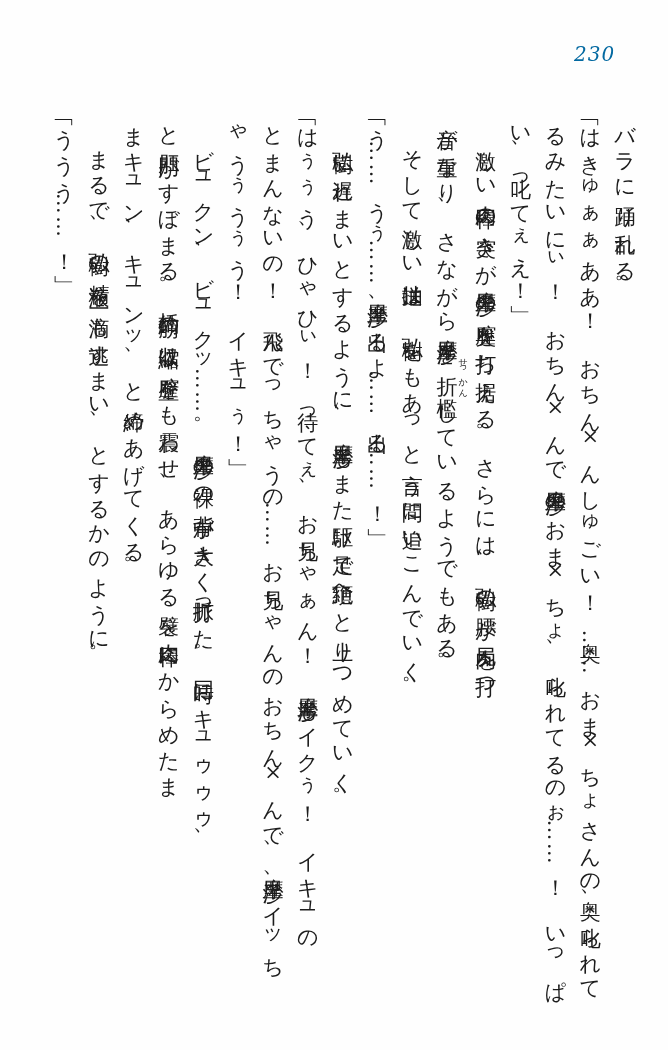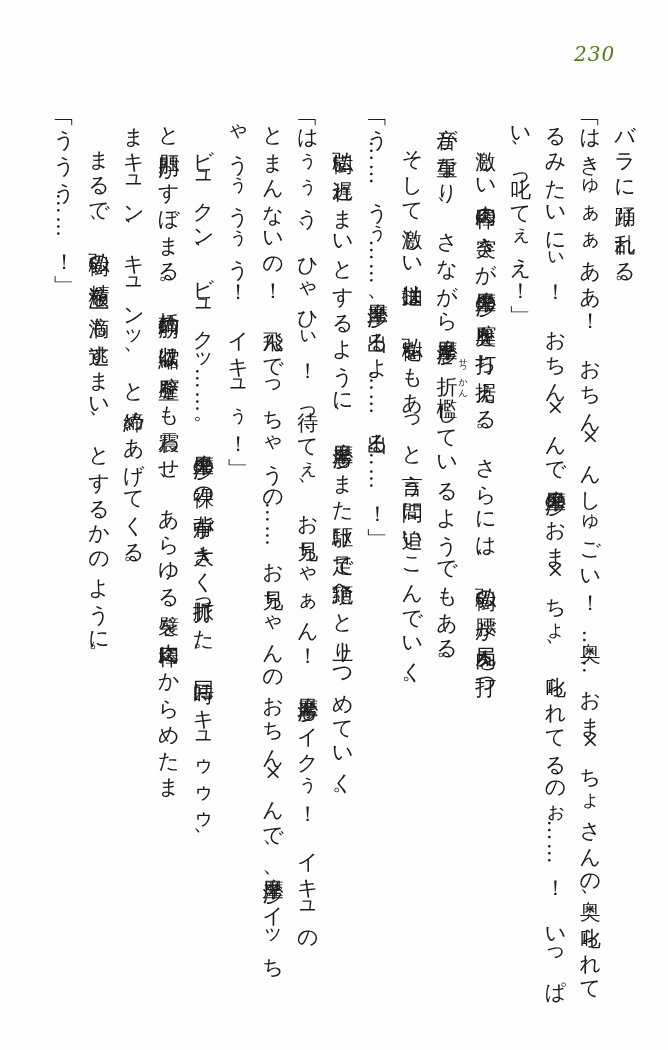--- a/index.html
+++ b/index.html
@@ -18,21 +18,21 @@
     position: absolute;
     inset: 0;
     background: #fefefe;
   }
   .page-number {
     position: absolute;
     top: 42px;
     left: 574px;
     font-size: 20px;
     font-style: italic;
-    color: #4d7c0f;
+    color: #0369a1;
     letter-spacing: 1px;
   }
   .page-text {
     position: absolute;
     top: 112px;
     right: 26px;
     height: 920px;
     writing-mode: vertical-rl;
     text-orientation: mixed;
     color: #1c1c1c;

